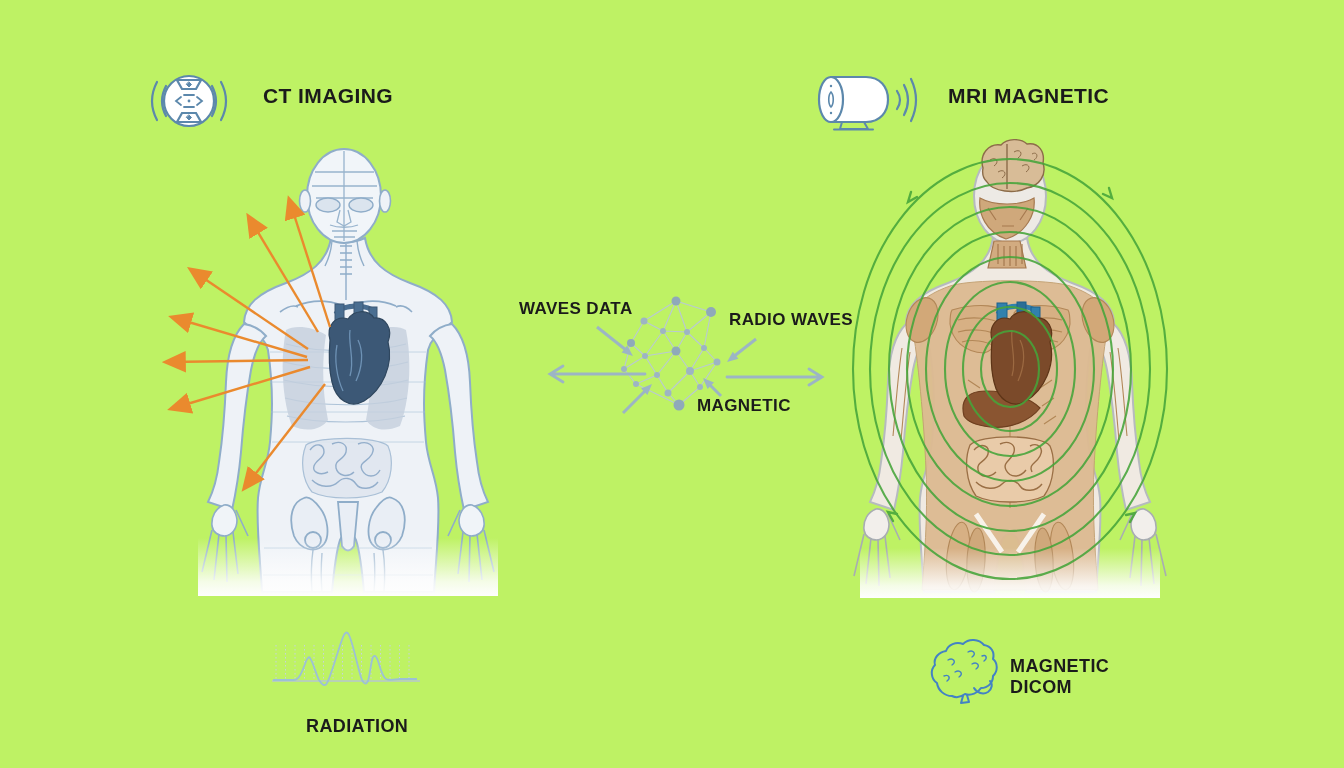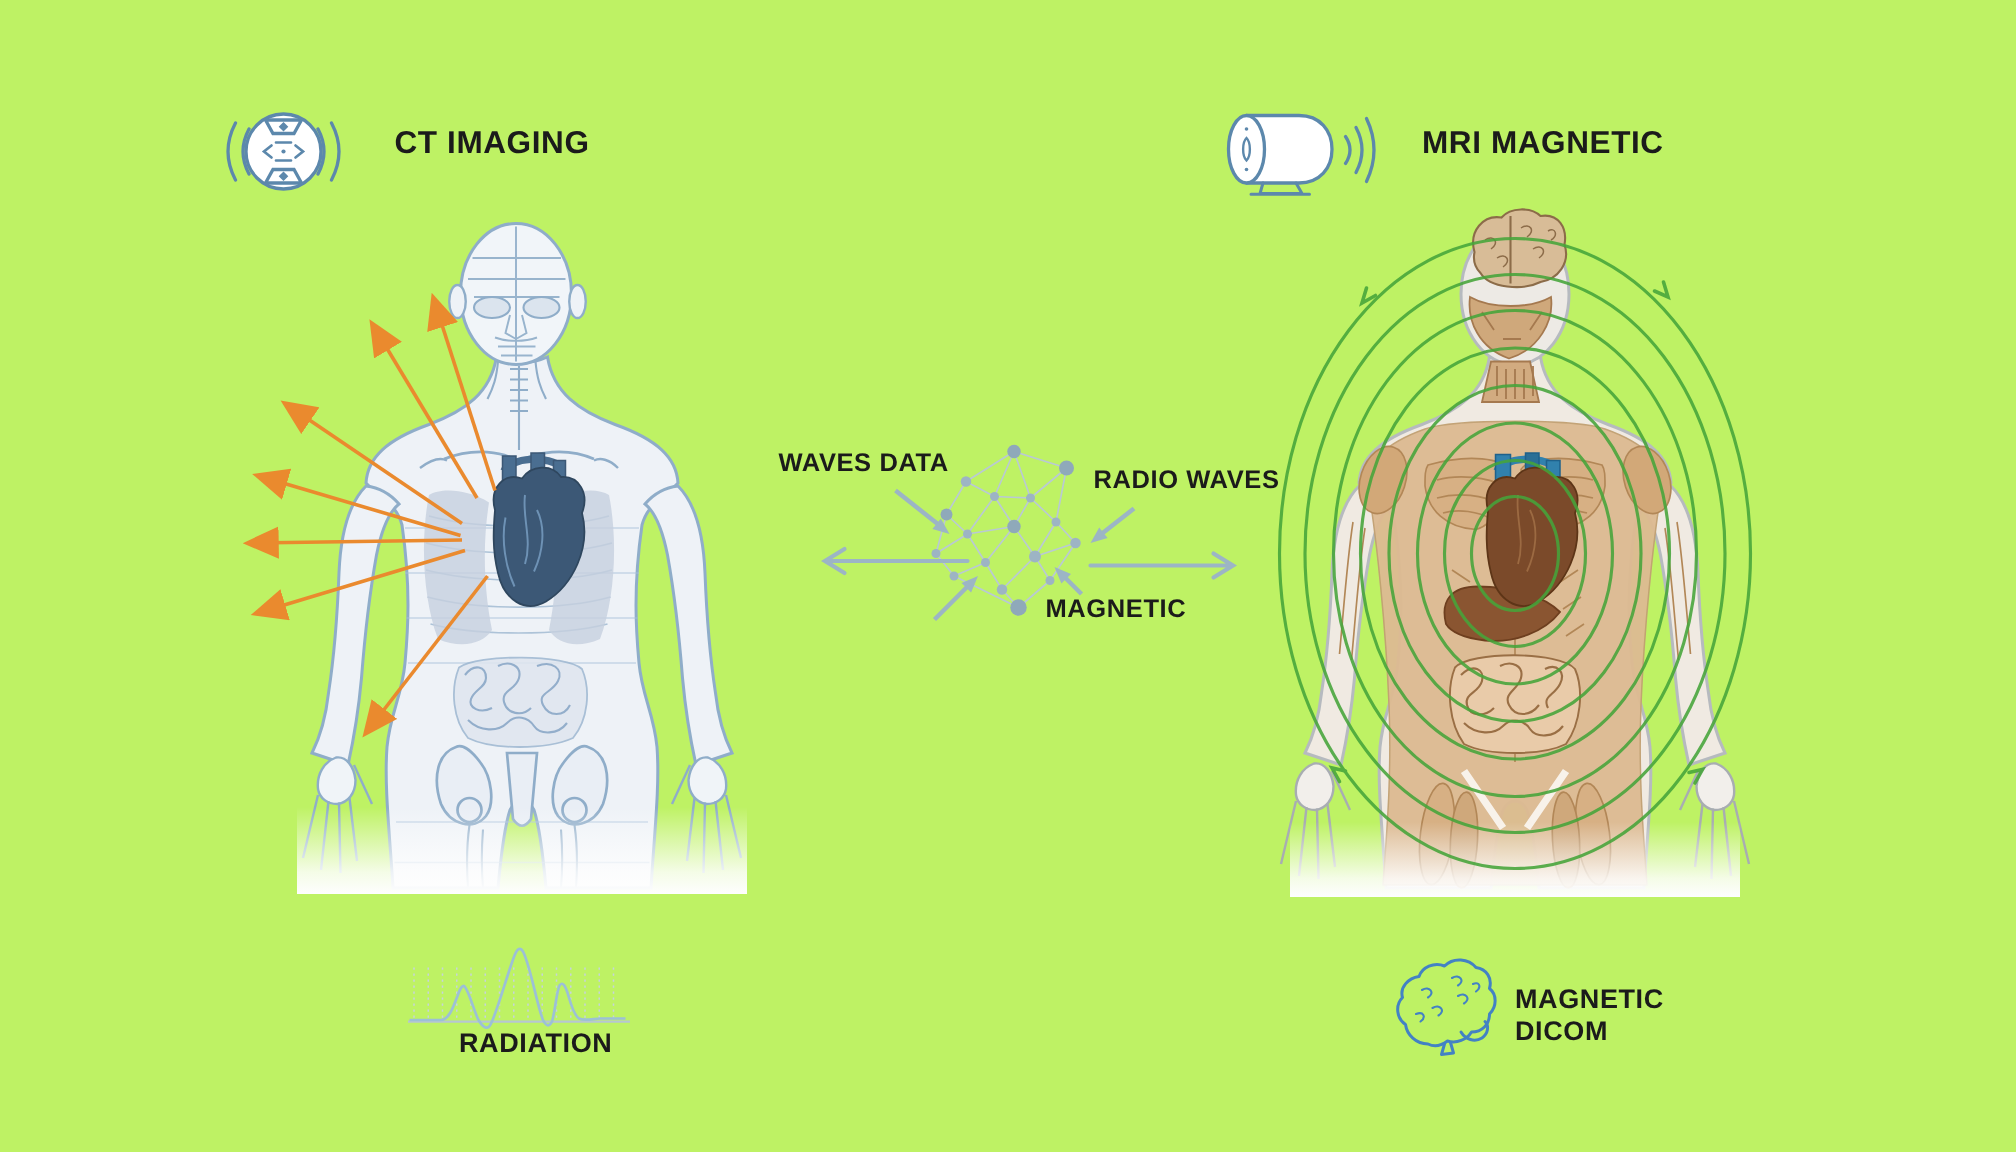--- a/index.html
+++ b/index.html
@@ -314,19 +314,19 @@
   </g>
 </svg>
 
 <div class="lbl hdr" style="left:263px;top:84px;">CT IMAGING</div>
 <div class="lbl hdr" style="left:948px;top:84px;">MRI MAGNETIC</div>
 
 <div class="lbl mid" style="left:519px;top:299px;">WAVES DATA</div>
 <div class="lbl mid" style="left:729px;top:310px;">RADIO WAVES</div>
 <div class="lbl mid" style="left:697px;top:396px;">MAGNETIC</div>
 
-<div class="lbl cap" style="left:306px;top:685px;">RADIATION</div>
+<div class="lbl cap" style="left:306px;top:716px;">RADIATION</div>
 <div class="lbl cap two-line" style="left:1010px;top:656px;">
   <div>MAGNETIC</div>
   <div>DICOM</div>
 </div>
 
 </div>
 
 </body></html>

